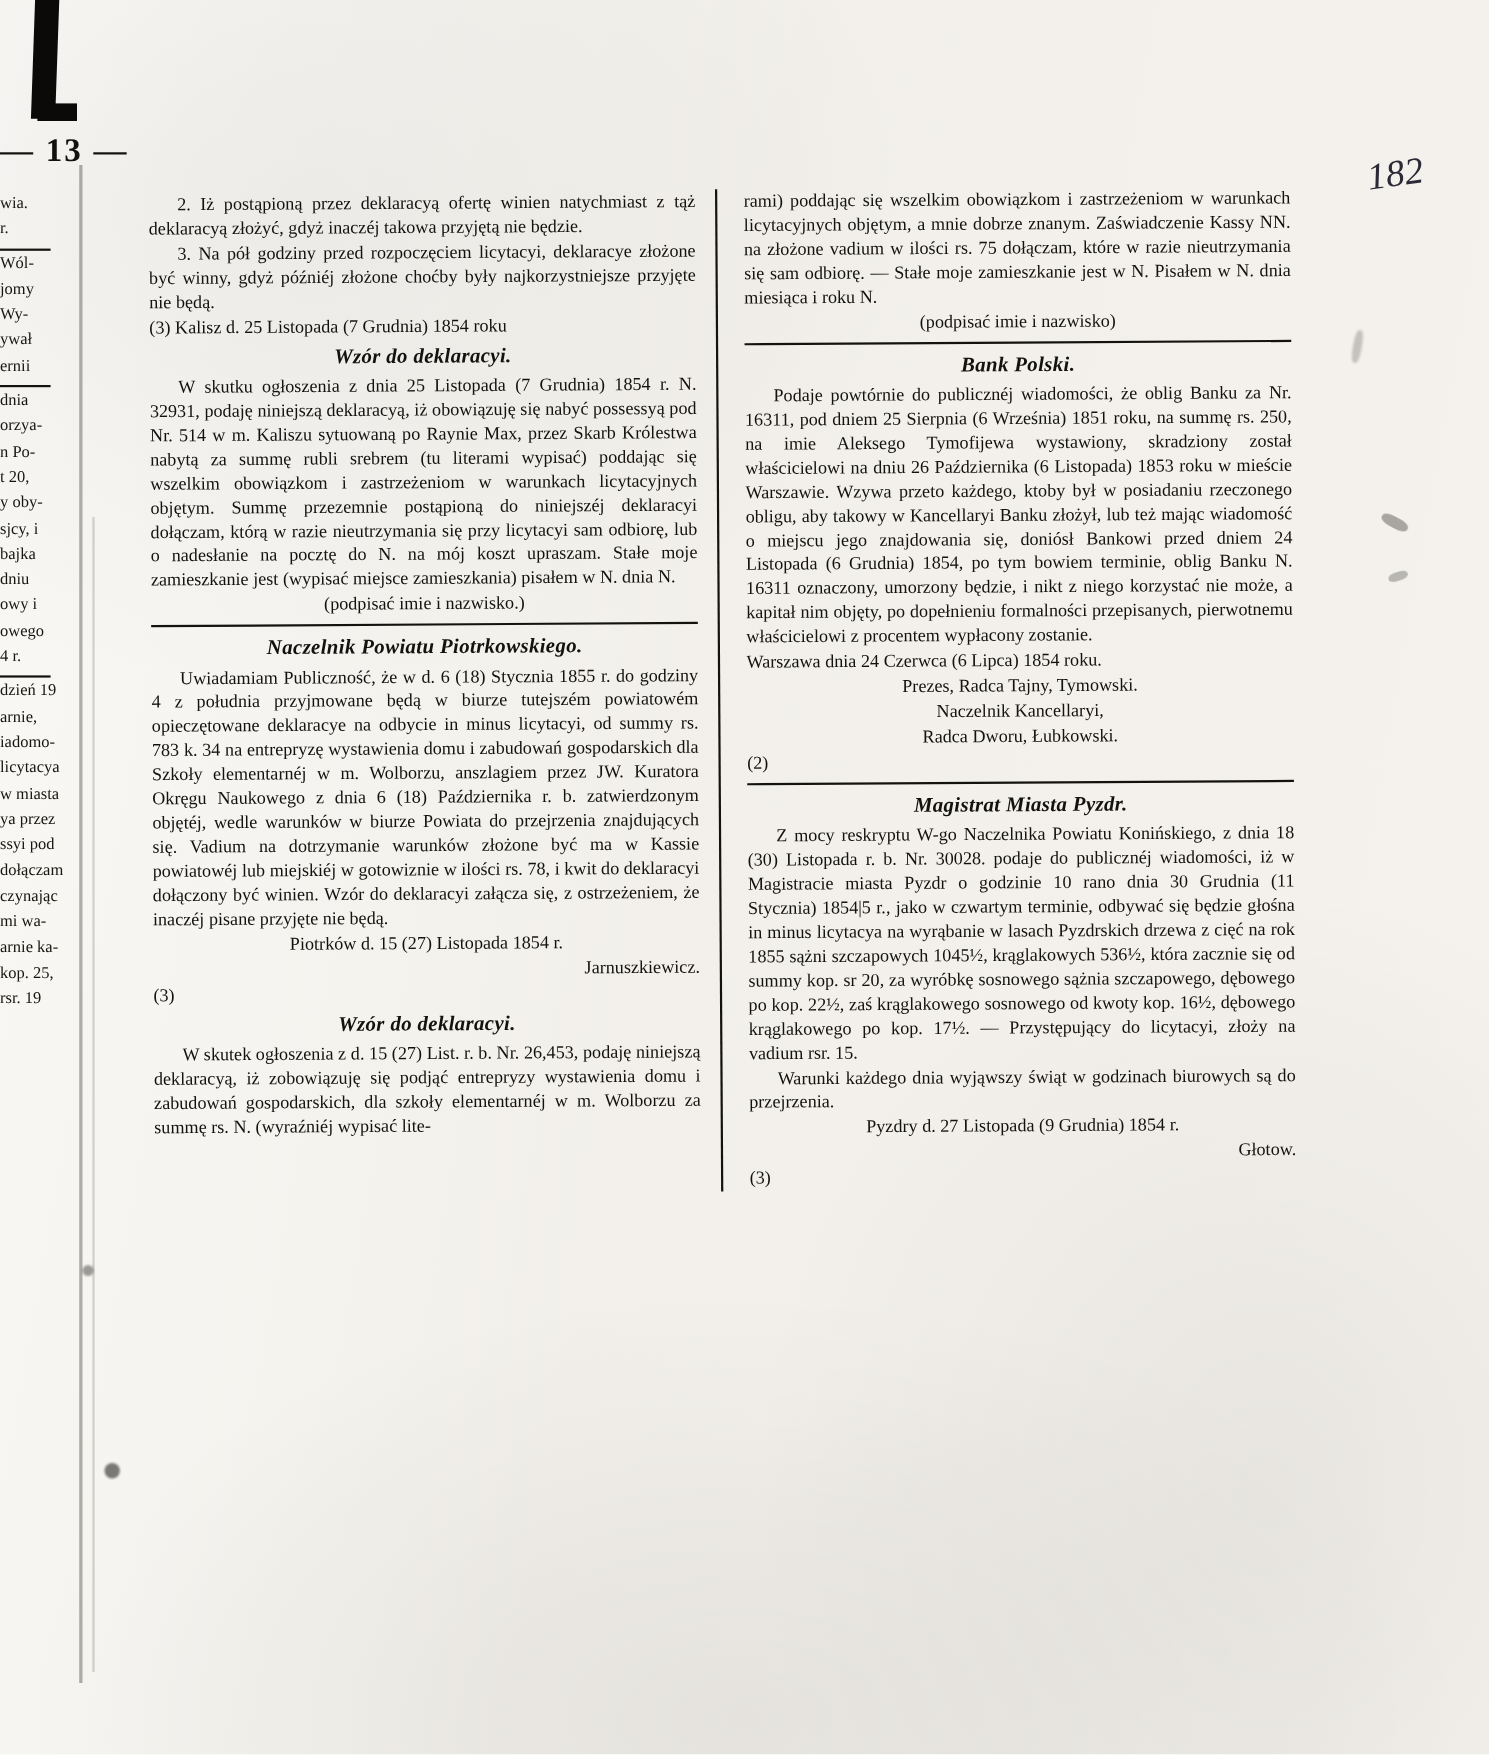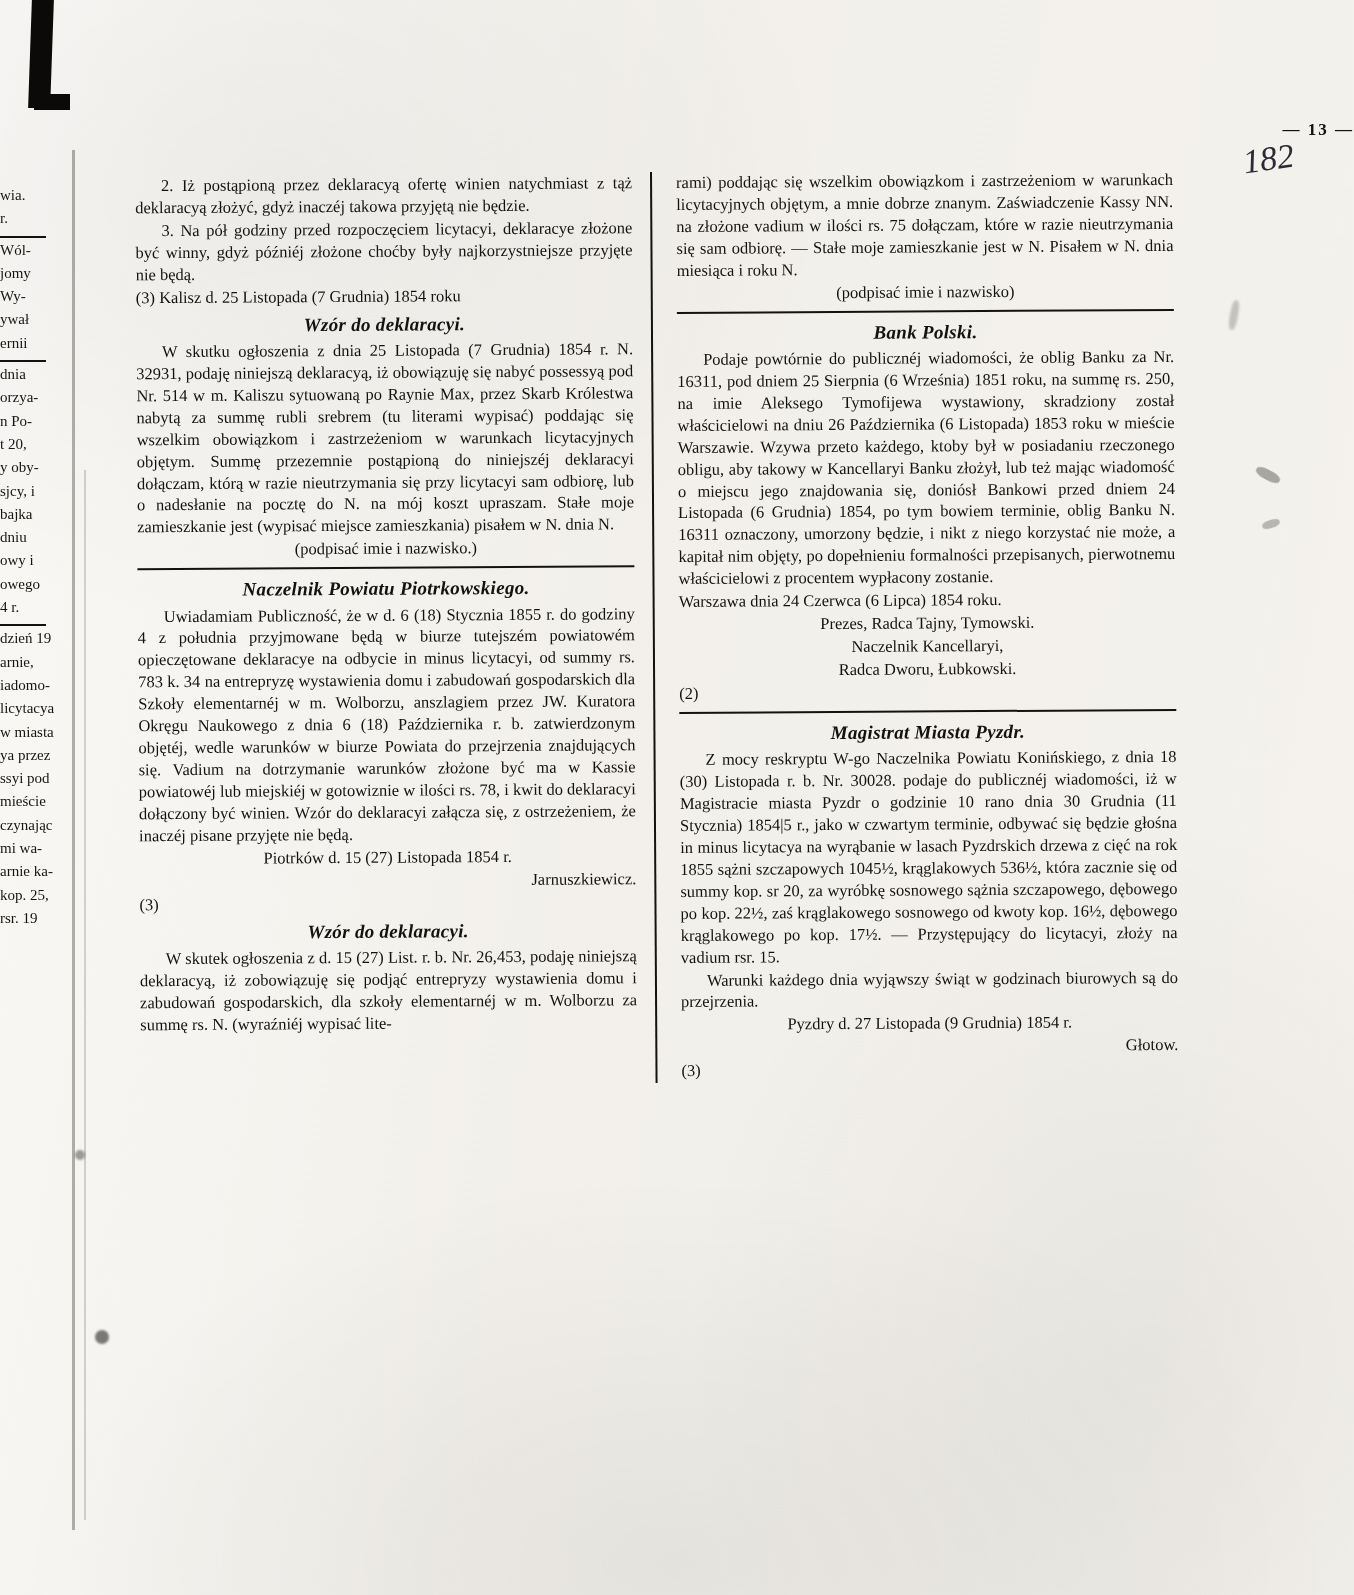--- a/index.html
+++ b/index.html
@@ -68,41 +68,41 @@
     background: rgba(20,18,15,0.4);
     border-radius: 50%;
     filter: blur(1px);
   }
 
   
   .folio {
     position: absolute;
     left: 0; right: 0;
     top: 120px;
-    text-align: right;
-    font-size: 17px;
+    text-align: left;
+    font-size: 30px;
     letter-spacing: 2px;
     font-weight: 700;
   }
   .archive-number {
     position: absolute;
     right: 60px;
     top: 140px;
     font-family: "Liberation Serif", serif;
     font-size: 34px;
     color: #2c2a36;
     transform: rotate(-8deg);
     font-style: italic;
   }
 
   
   .edge-col {
     position: absolute;
     left: 0;
-    top: 185px;
+    top: 175px;
     width: 60px;
     font-size: 15px;
     line-height: 1.42;
     color: #17150f;
   }
   .edge-col div { margin-bottom: 2px; white-space: nowrap; }
   .edge-rule {
     height: 2px;
     background: #14120f;
     margin: 6px 0 8px 0;
@@ -240,21 +240,21 @@
     <div>owego</div>
     <div>4 r.</div>
     <div class="edge-rule"></div>
     <div>dzień 19</div>
     <div>arnie,</div>
     <div>iadomo-</div>
     <div>licytacya</div>
     <div>w miasta</div>
     <div>ya przez</div>
     <div>ssyi pod</div>
-    <div> mieście</div>
+    <div> dołączam</div>
     <div>czynając</div>
     <div>mi wa-</div>
     <div>arnie ka-</div>
     <div>kop. 25,</div>
     <div>rsr. 19</div>
   </div>
 
   <div class="body-cols skewwrap">
 
     <div class="col left">

